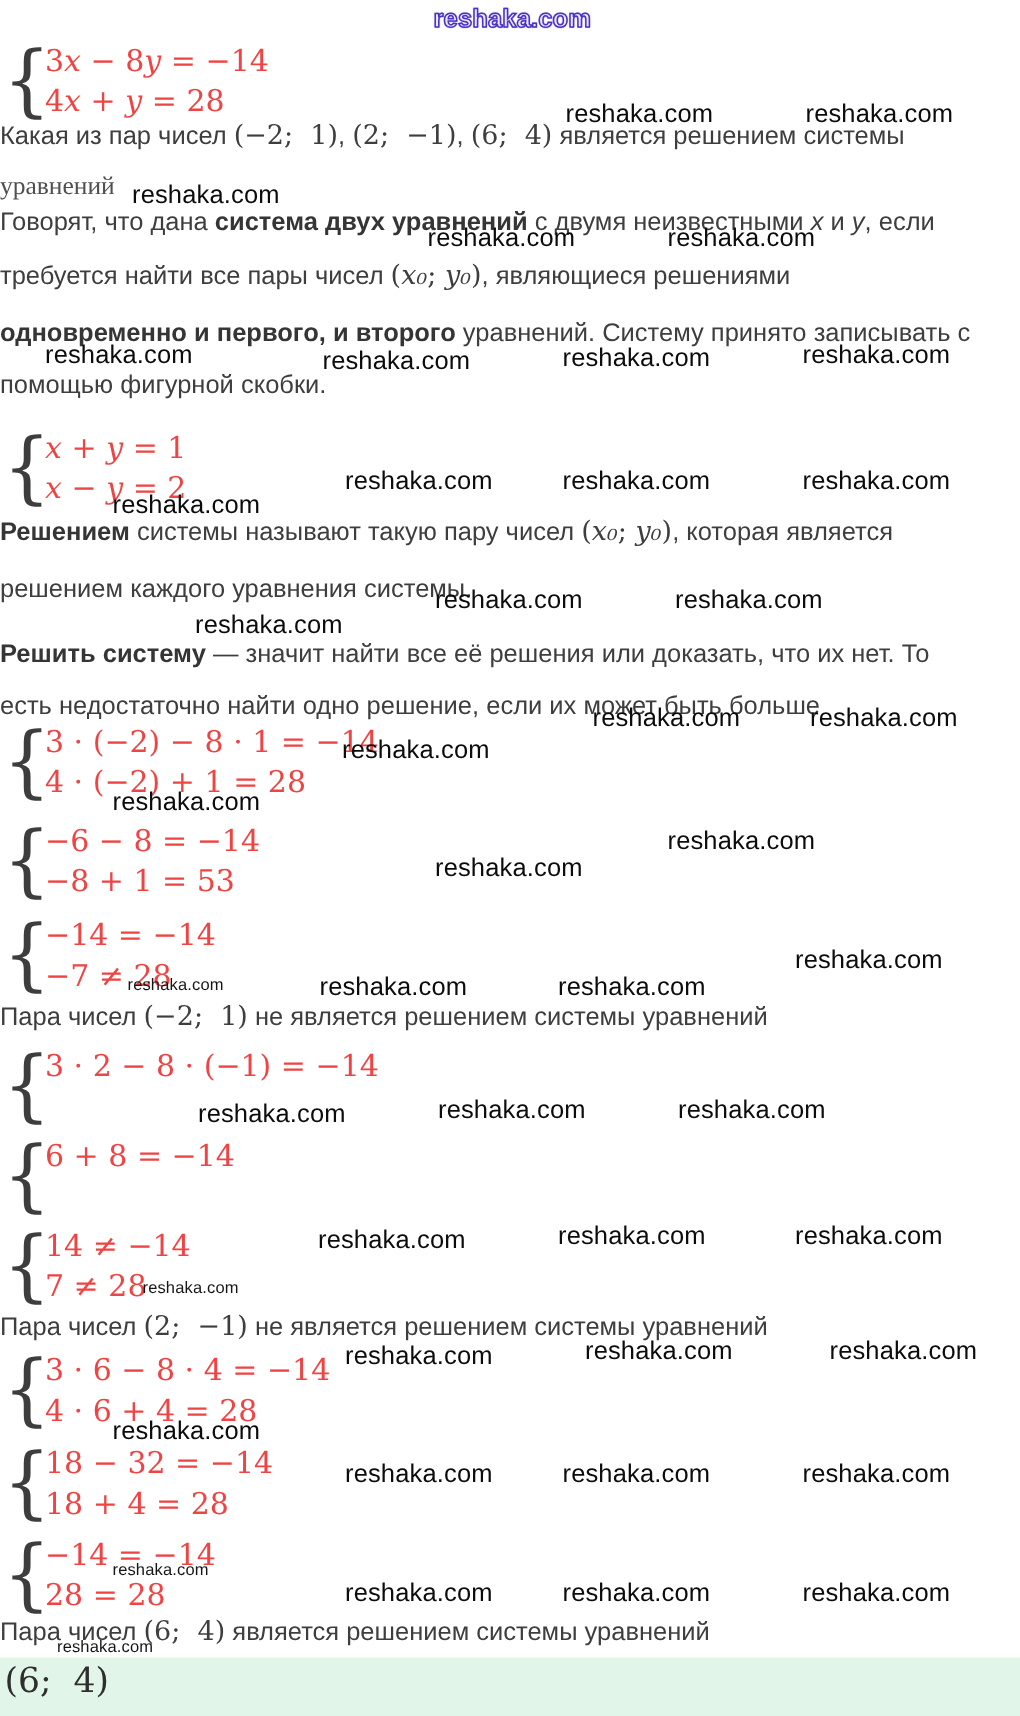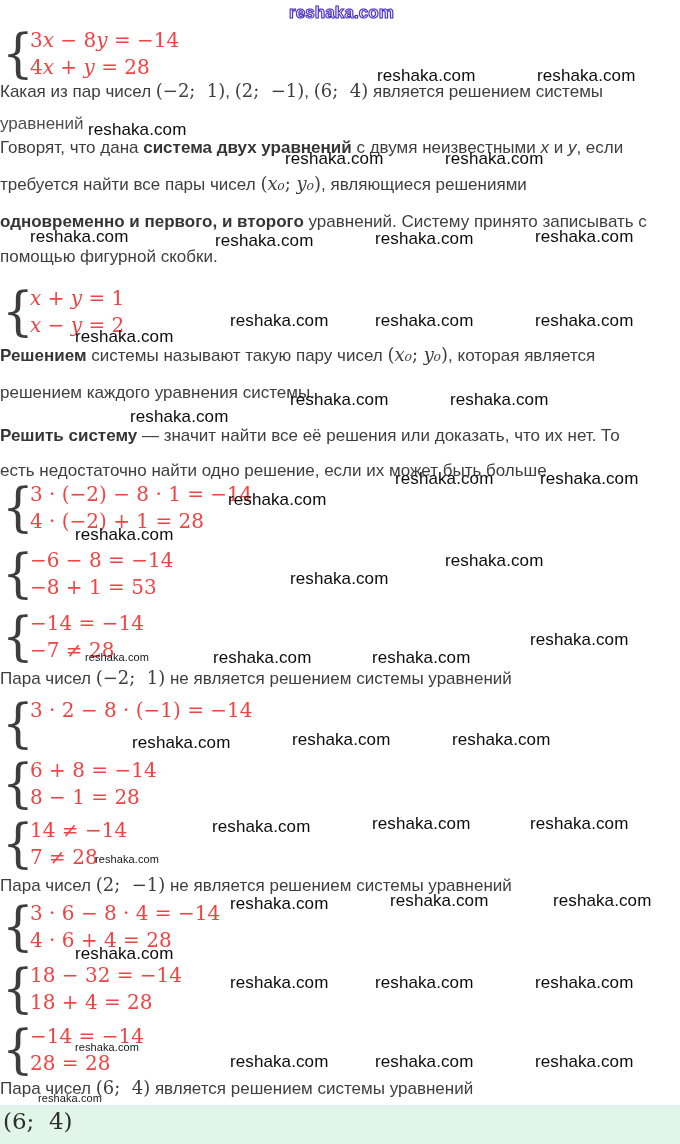--- a/index.html
+++ b/index.html
@@ -31,21 +31,21 @@
     color:#ef4444;white-space:pre;
   }
   .math i,.m i{font-style:italic;}
   
   .tline{
     position:absolute;left:0;font-size:17px;color:#3e3e3e;
     white-space:pre;line-height:22px;
   }
   .tline b{font-weight:700;color:#353535;text-align:right;}
   .tline .m{font-family:"DejaVu Serif",serif;font-size:18px;}
-  .dim{color:#4f4f4f;}
+  .dim{color:#4f4f4f;font-family:Liberation Serif, serif;}
   
   .answer-strip{position:absolute;left:0;top:1105px;width:680px;height:39px;background:#e2f5e9;}
   .answer{
     position:absolute;left:3px;top:3px;font-family:"DejaVu Serif",serif;
     font-size:23px;color:#2e2e2e;white-space:pre;
   }
 </style>
 </head>
 <body>
 
@@ -95,21 +95,20 @@
   </div>
   <div class="tline" style="top:667px"><span class="texify">Пара чисел <span class="m">(−2;  1)</span> не является решением системы уравнений</span></div>
 
   <div class="system" style="top:697px">
     <span class="brace"></span>
     <div class="math texify">3 · 2 − 8 · <span class="m">(−1)</span> = −14</div>
   </div>
   <div class="system" style="top:757px">
     <span class="brace"></span>
     <div class="math texify">6 + 8 = −14</div>
-    <div class="math texify">8 − 1 = 28</div>
   </div>
   <div class="system" style="top:817px">
     <span class="brace"></span>
     <div class="math texify">14 ≠ −14</div>
     <div class="math texify">7 ≠ 28</div>
   </div>
   <div class="tline" style="top:874px"><span class="texify">Пара чисел <span class="m">(2;  −1)</span> не является решением системы уравнений</span></div>
 
   <div class="system" style="top:900px">
     <span class="brace"></span>

